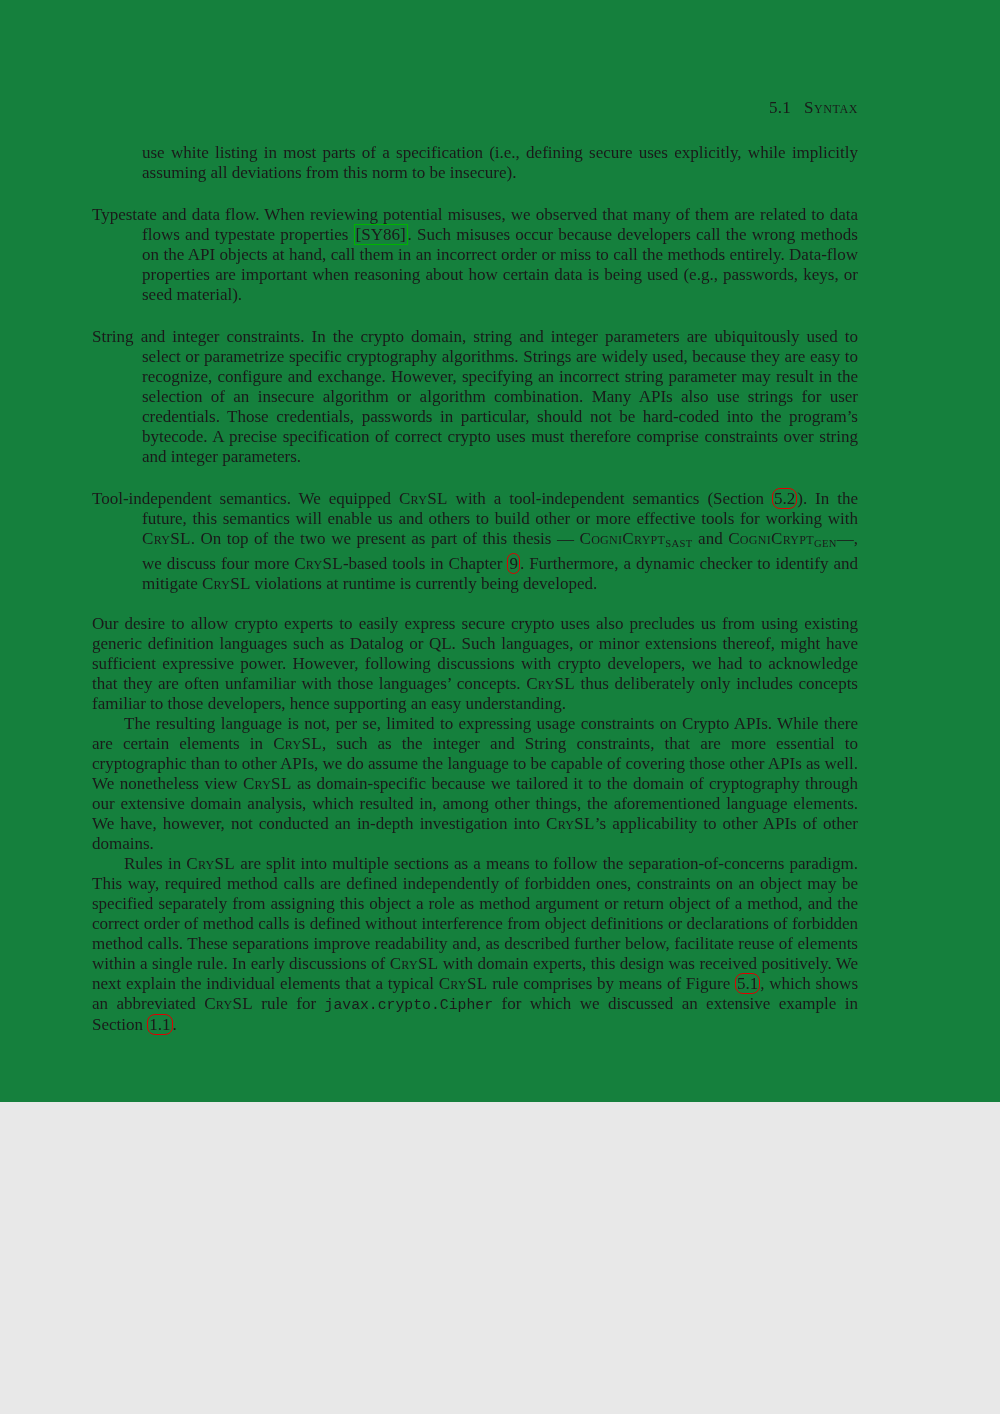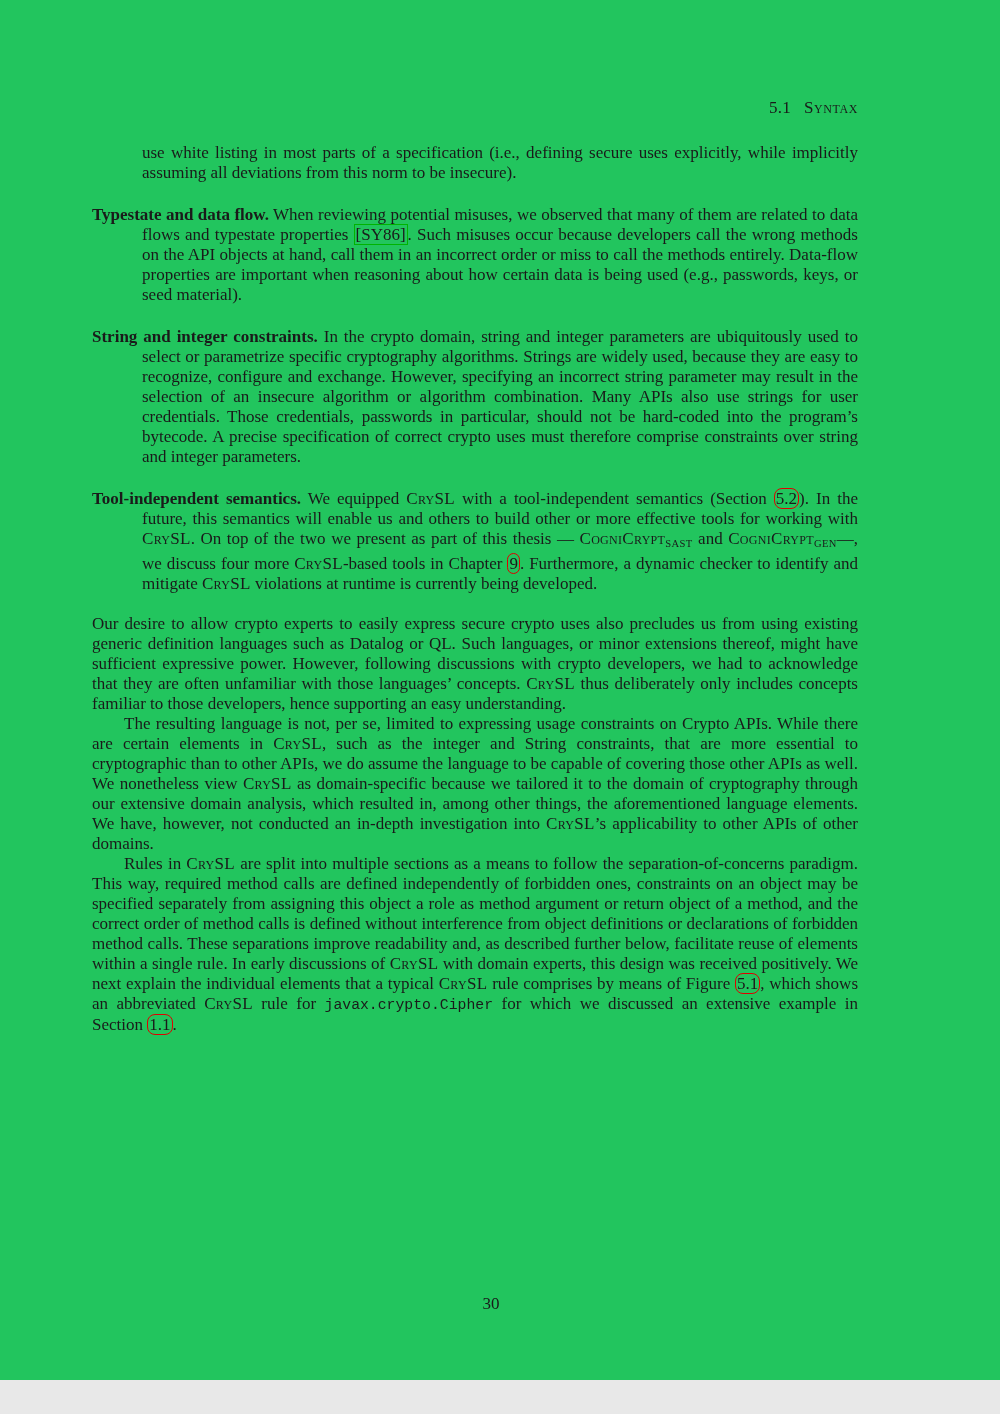--- a/index.html
+++ b/index.html
@@ -1,18 +1,18 @@
 <!DOCTYPE html>
 <html style="--citation-border: #00b400; --internal-border: #e00000;"><head>
 <meta charset="utf-8">
 <style>
   html, body { margin: 0; padding: 0; background: #e8e8e8; }
   .page {
-    width: 1000px; height: 1380px;
-    background: #22c55e;
+    width: 1000px; height: 1102px;
+    background: #15803d;
     position: relative;
     margin: 0 auto;
     font-family: "Liberation Serif", "DejaVu Serif", serif;
     color: #1a1a1a;
     overflow: hidden;
     box-sizing: border-box;
   }
   .content { padding: 98px 142px 0 92px; }
   .running-header {
     font-size: 17px;
@@ -29,21 +29,21 @@
     margin-top: 25px;
     font-size: 17px;
     line-height: 20px;
     text-align: justify;
   }
   .para { margin: 0; }
   .para-cont { margin-left: 50px; }
   .para-dl { margin-top: 22px; padding-left: 50px; text-indent: -50px; }
   .para-plain { margin-top: 20px; }
   .para-indent { text-indent: 32px; }
-  .run-bold { font-weight: 700; }
+  .run-bold { font-weight: 400; }
   .run-sc { font-variant: small-caps; letter-spacing: .3px; font-family: Liberation Serif, serif; }
   .run-sub {
     font-size: .62em;
     vertical-align: -.30em;
     letter-spacing: .4px;
   }
   .run-box {
     border: 1.5px solid #000;
     padding: 0 1px;
     cursor: pointer;

